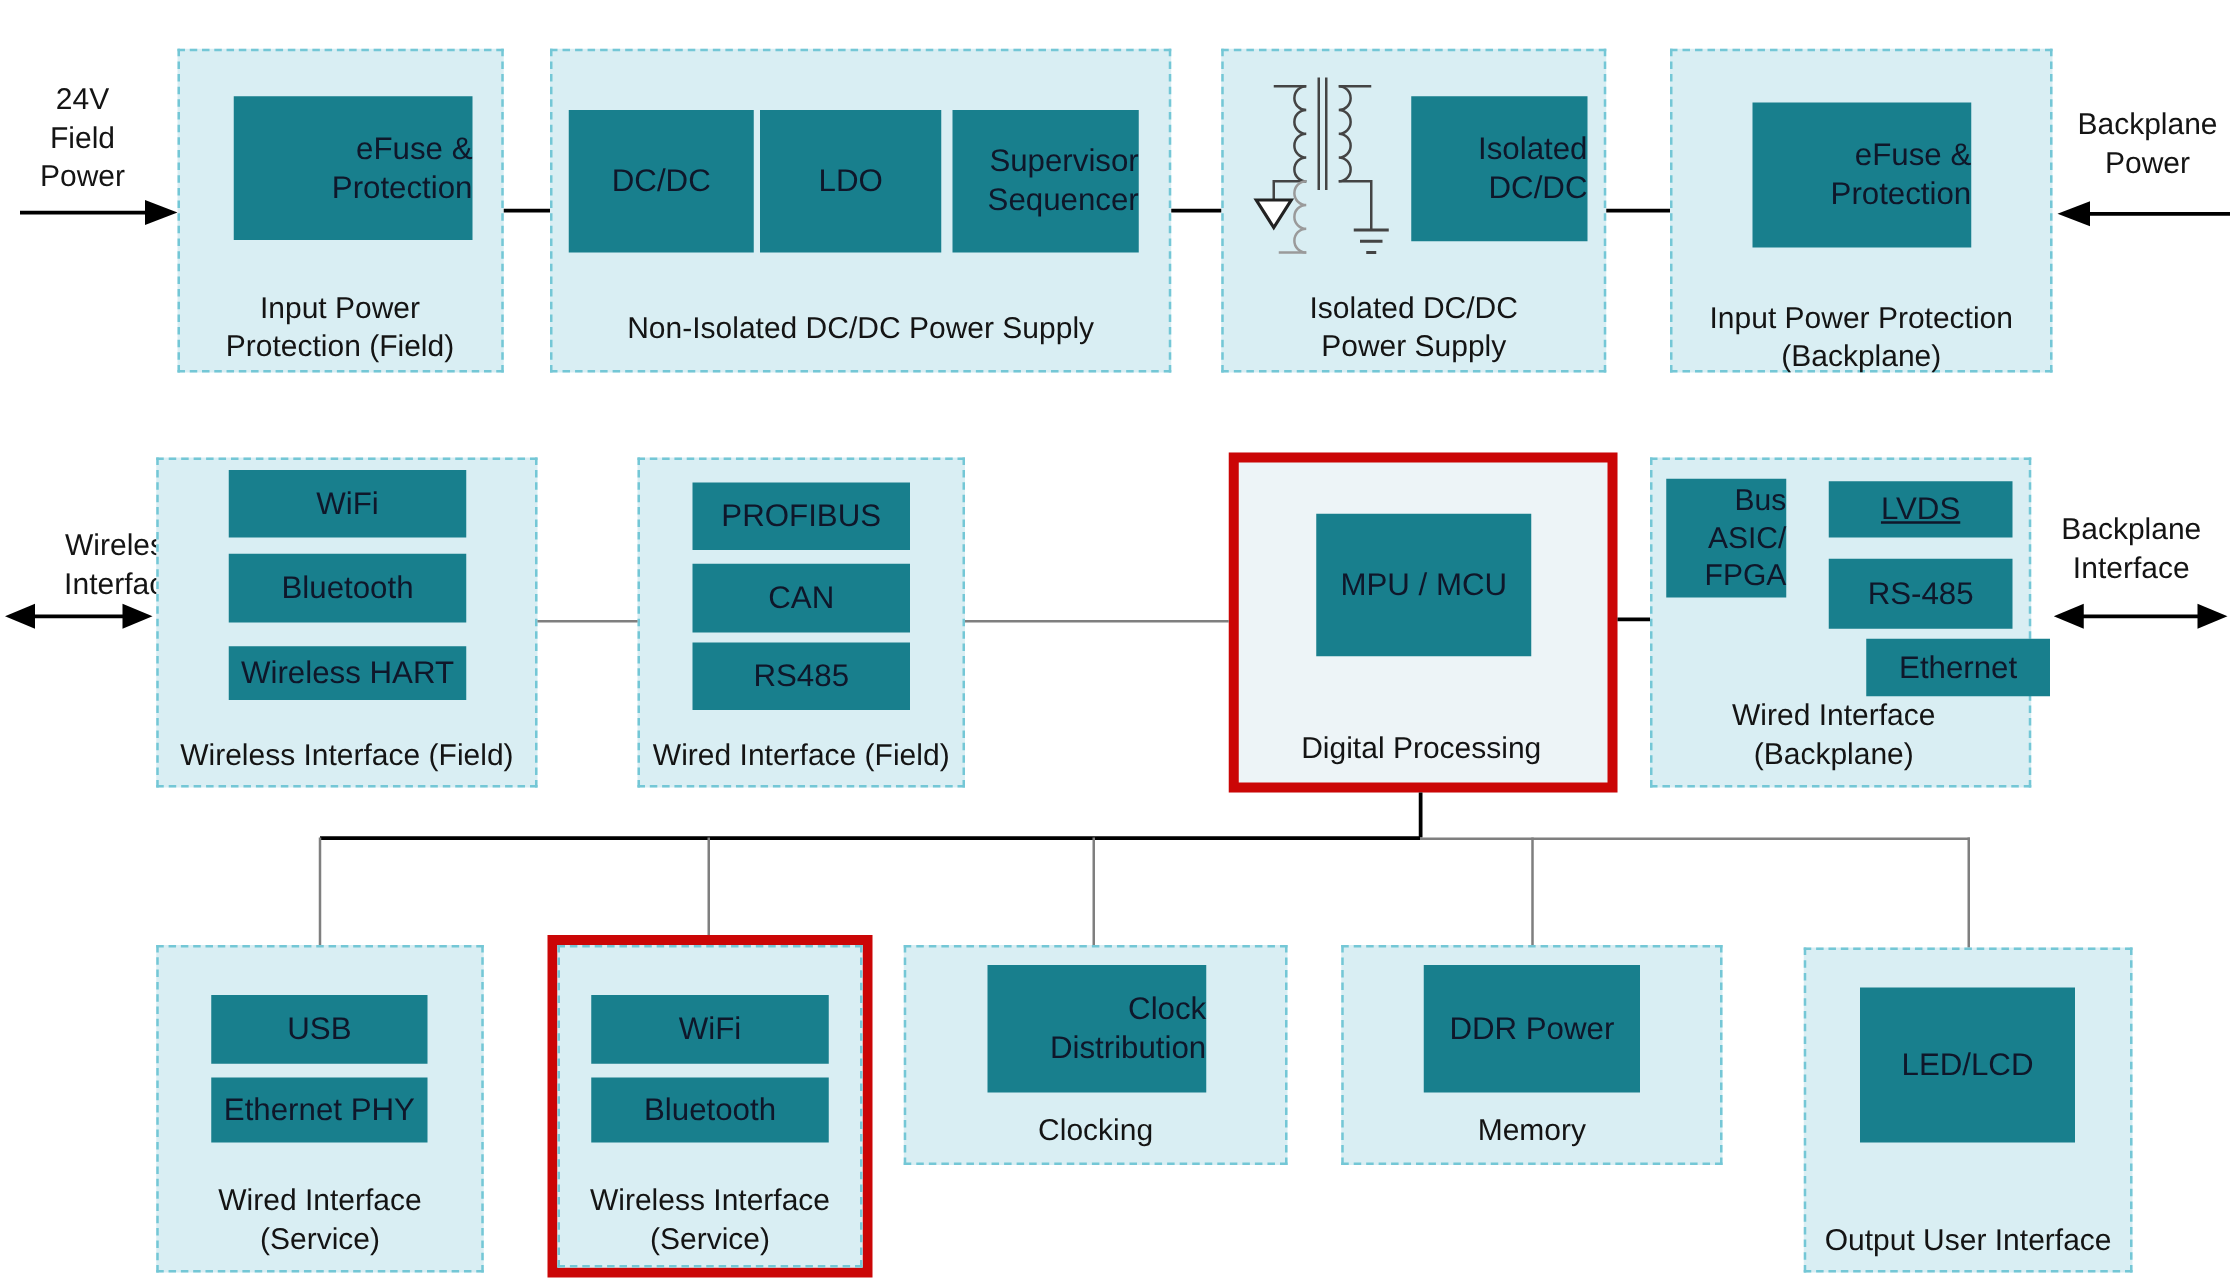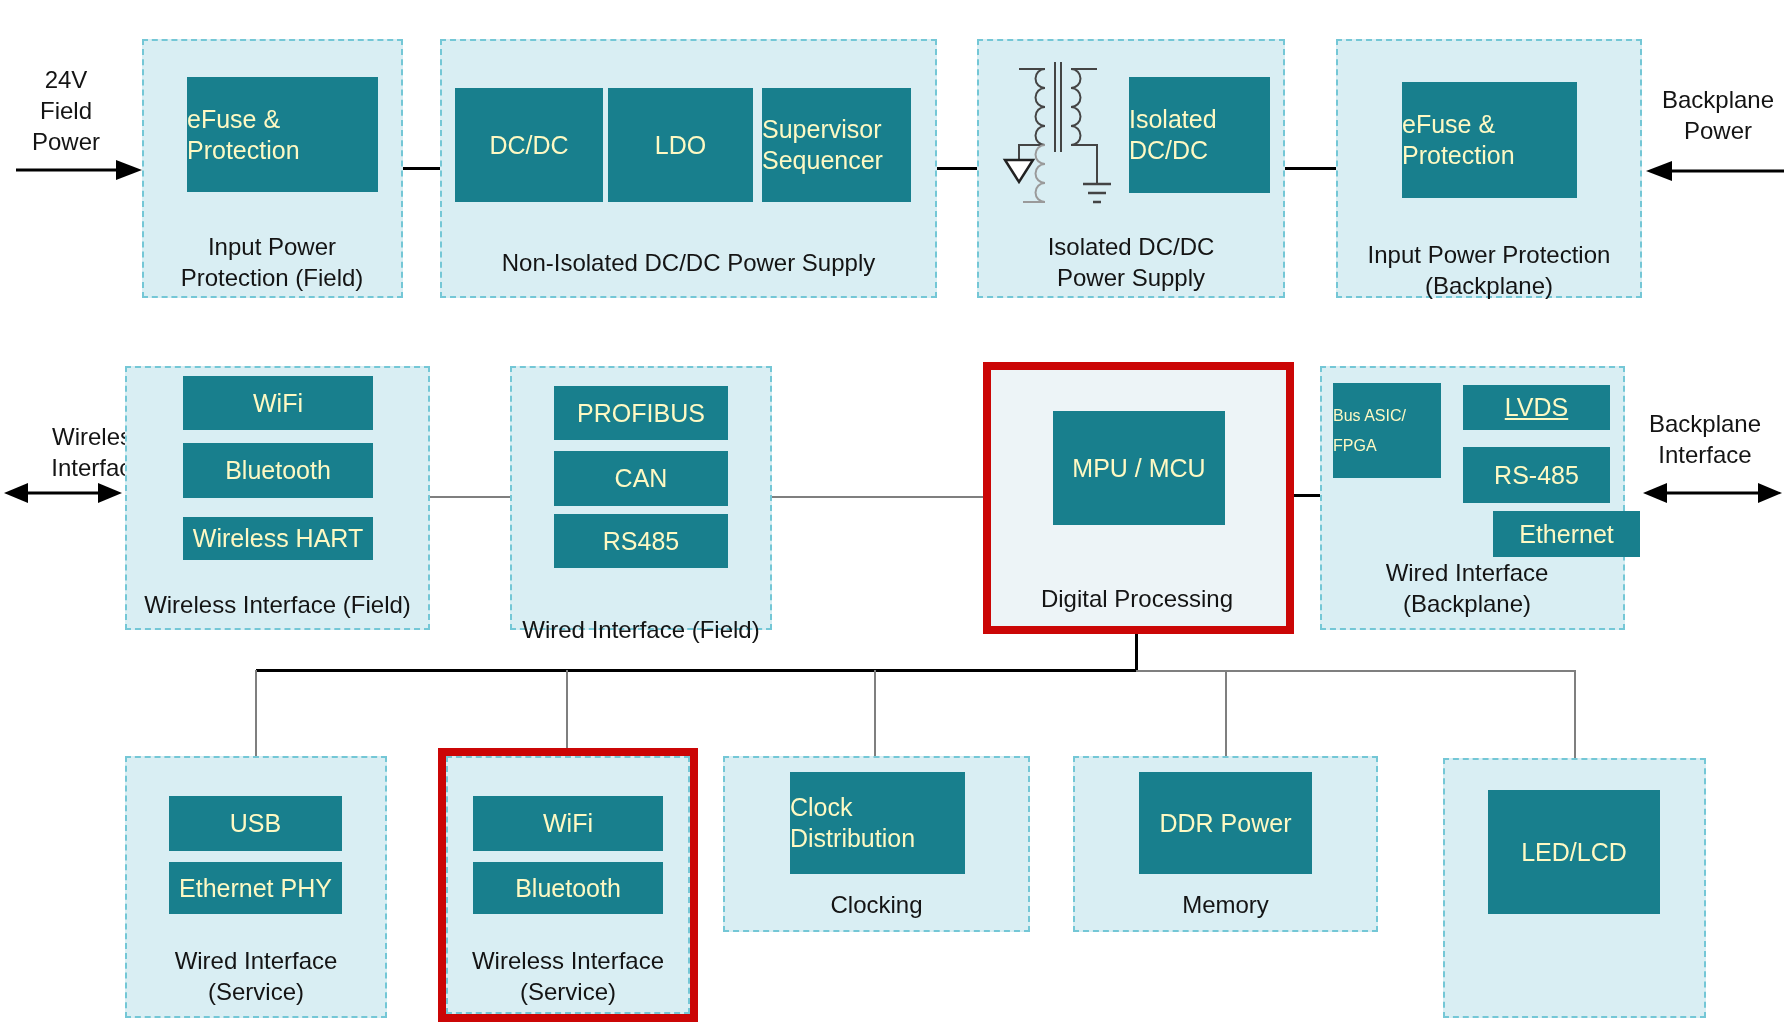--- a/index.html
+++ b/index.html
@@ -16,22 +16,22 @@
     box-sizing:border-box;
   }
   .grp-hl-outer{
     position:absolute;border:8px solid #cb0606;box-sizing:border-box;background:#cb0606;
   }
   .grp-inner{
     width:100%;height:100%;background:#d9eef3;border:2px dashed #74c7d6;
     box-sizing:border-box;
   }
   .blk{
-    position:absolute;background:#187f8d;color:#fef9c3;
-    display:flex;align-items:center;justify-content:center;text-align:left;
+    position:absolute;background:#187f8d;color:#0f172a;
+    display:flex;align-items:center;justify-content:center;text-align:right;
     font-size:25px;line-height:31px;box-sizing:border-box;
   }
   .cap{
     position:absolute;color:#141414;font-size:24px;line-height:31px;
     text-align:center;
   }
   .ann{
     position:absolute;color:#141414;font-size:24px;line-height:31px;
     text-align:center;
   }
@@ -107,28 +107,28 @@
   <div class="grp" style="left:125px;top:366px;width:305px;height:264px;"></div>
   <div class="blk" style="left:183px;top:376px;width:190px;height:54px;">WiFi</div>
   <div class="blk" style="left:183px;top:443px;width:190px;height:55px;">Bluetooth</div>
   <div class="blk" style="left:183px;top:517px;width:190px;height:43px;">Wireless HART</div>
   <div class="cap" style="left:125px;top:589px;width:305px;">Wireless Interface (Field)</div>
 
   <div class="grp" style="left:510px;top:366px;width:262px;height:264px;"></div>
   <div class="blk" style="left:554px;top:386px;width:174px;height:54px;">PROFIBUS</div>
   <div class="blk" style="left:554px;top:451px;width:174px;height:55px;">CAN</div>
   <div class="blk" style="left:554px;top:514px;width:174px;height:54px;">RS485</div>
-  <div class="cap" style="left:510px;top:589px;width:262px;margin-top:25px;">Wired Interface (Field)</div>
+  <div class="cap" style="left:510px;top:589px;width:262px;">Wired Interface (Field)</div>
 
   <div class="grp-hl" style="left:983px;top:362px;width:311px;height:272px;"></div>
   <div class="blk" style="left:1053px;top:411px;width:172px;height:114px;">MPU / MCU</div>
   <div class="cap" style="left:992px;top:583px;width:290px;">Digital Processing</div>
 
   <div class="grp" style="left:1320px;top:366px;width:305px;height:264px;"></div>
-  <div class="blk" style="left:1333px;top:383px;width:108px;height:95px;font-size:16px;line-height:30px;">Bus ASIC/ FPGA</div>
+  <div class="blk" style="left:1333px;top:383px;width:96px;height:95px;font-size:24px;line-height:30px;">Bus ASIC/ FPGA</div>
   <div class="blk" style="left:1463px;top:385px;width:147px;height:45px;text-decoration:underline;">LVDS</div>
   <div class="blk" style="left:1463px;top:447px;width:147px;height:56px;">RS-485</div>
   <div class="blk" style="left:1465px;top:511px;width:147px;height:46px;margin-left:28px;">Ethernet</div>
   <div class="cap" style="left:1367px;top:557px;width:200px;">Wired Interface (Backplane)</div>
 
   <div class="hline ln-gray" style="left:430px;top:496px;width:80px;height:2px;"></div>
   <div class="hline ln-gray" style="left:772px;top:496px;width:211px;height:2px;"></div>
   <div class="hline ln-black" style="left:1294px;top:494px;width:26px;height:3px;"></div>
 
   <div class="vline ln-black" style="left:1135px;top:634px;width:3px;height:36px;"></div>
@@ -155,14 +155,15 @@
   <div class="grp" style="left:723px;top:756px;width:307px;height:176px;"></div>
   <div class="blk" style="left:790px;top:772px;width:175px;height:102px;">Clock Distribution</div>
   <div class="cap" style="left:723px;top:889px;width:307px;">Clocking</div>
 
   <div class="grp" style="left:1073px;top:756px;width:305px;height:176px;"></div>
   <div class="blk" style="left:1139px;top:772px;width:173px;height:102px;">DDR Power</div>
   <div class="cap" style="left:1073px;top:889px;width:305px;">Memory</div>
 
   <div class="grp" style="left:1443px;top:758px;width:263px;height:260px;"></div>
   <div class="blk" style="left:1488px;top:790px;width:172px;height:124px;">LED/LCD</div>
+  <div class="cap" style="left:1443px;top:977px;width:263px;">Output User Interface</div>
 
 </div>
 
 </body></html>

